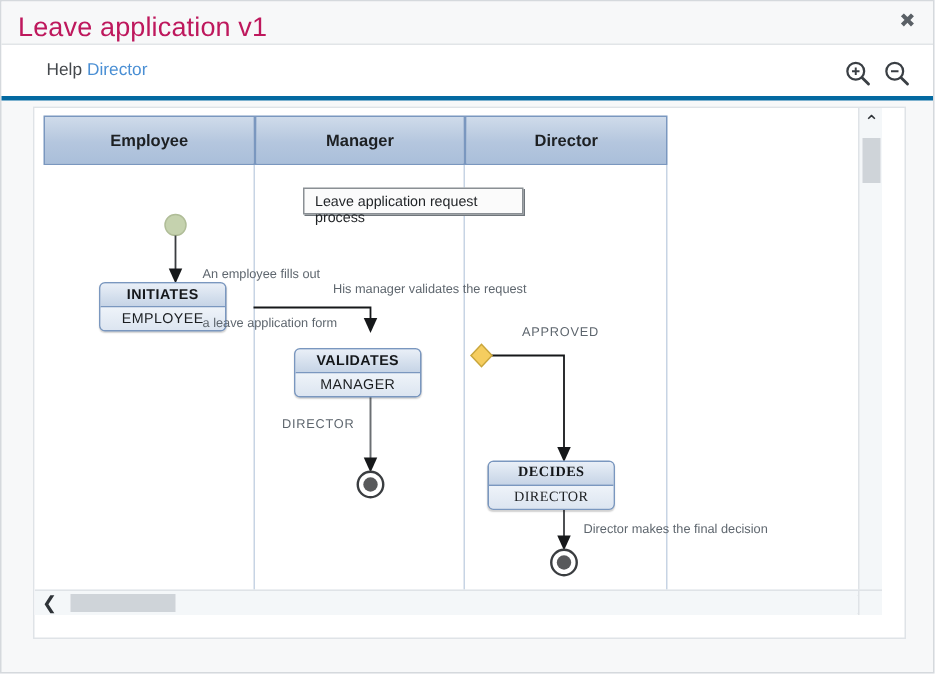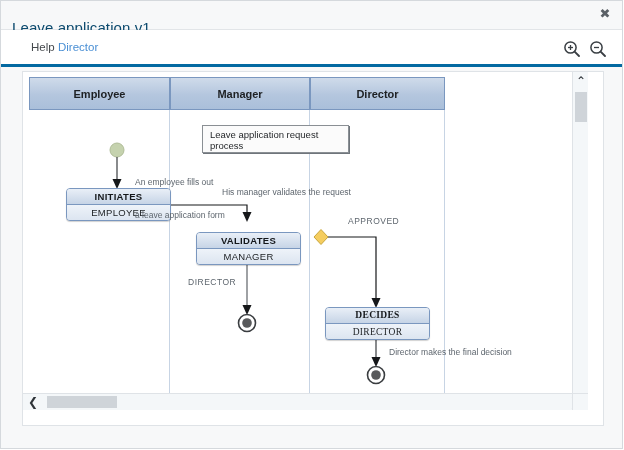--- a/index.html
+++ b/index.html
@@ -30,24 +30,23 @@
     left: 0; top: 0;
     width: 100%;
     height: 29px;
     background: #f7f8f9;
     border-bottom: 1px solid #e2e5e8;
     box-sizing: border-box;
   }
   .title-text {
     position: absolute;
     left: 11px; top: 7px;
-    font-size: 15px;
-    color: #0c4a6e;
+    font-size: 18px;
+    color: #be185d;
     letter-spacing: .1px;
-    margin-top: 11px;
   }
   .close-btn {
     position: absolute;
     right: 9px; top: 5px;
     width: 16px; height: 16px;
     line-height: 16px;
     text-align: center;
     font-size: 13px;
     color: #5a6066;
     cursor: pointer;
@@ -123,21 +122,21 @@
     position: absolute;
     top: 38px;
     width: 1px;
     height: 300px;
     background: #c7d4e4;
   }
 
   
   .act {
     position: absolute;
-    width: 105px;
+    width: 85px;
     height: 33px;
     box-sizing: border-box;
     border: 1px solid #7a97bf;
     border-radius: 4px;
     background: #e8eef6;
     box-shadow: 0 1px 1px rgba(0,0,0,.18);
     overflow: hidden;
   }
   .act-top {
     height: 16px;
@@ -163,21 +162,21 @@
 
   
   .note {
     position: absolute;
     box-sizing: border-box;
     border: 1px solid #8a8f94;
     background: #fbfbfb;
     font-size: 9.5px;
     color: #1f2225;
     padding: 3px 7px 0 7px;
-    height: 28px;
+    height: 18px;
     box-shadow: 1px 1px 0 #6f757b;
   }
 
   
   .edge-label {
     position: absolute;
     font-size: 8.5px;
     color: #5e666e;
     white-space: pre;
     line-height: 11px;

